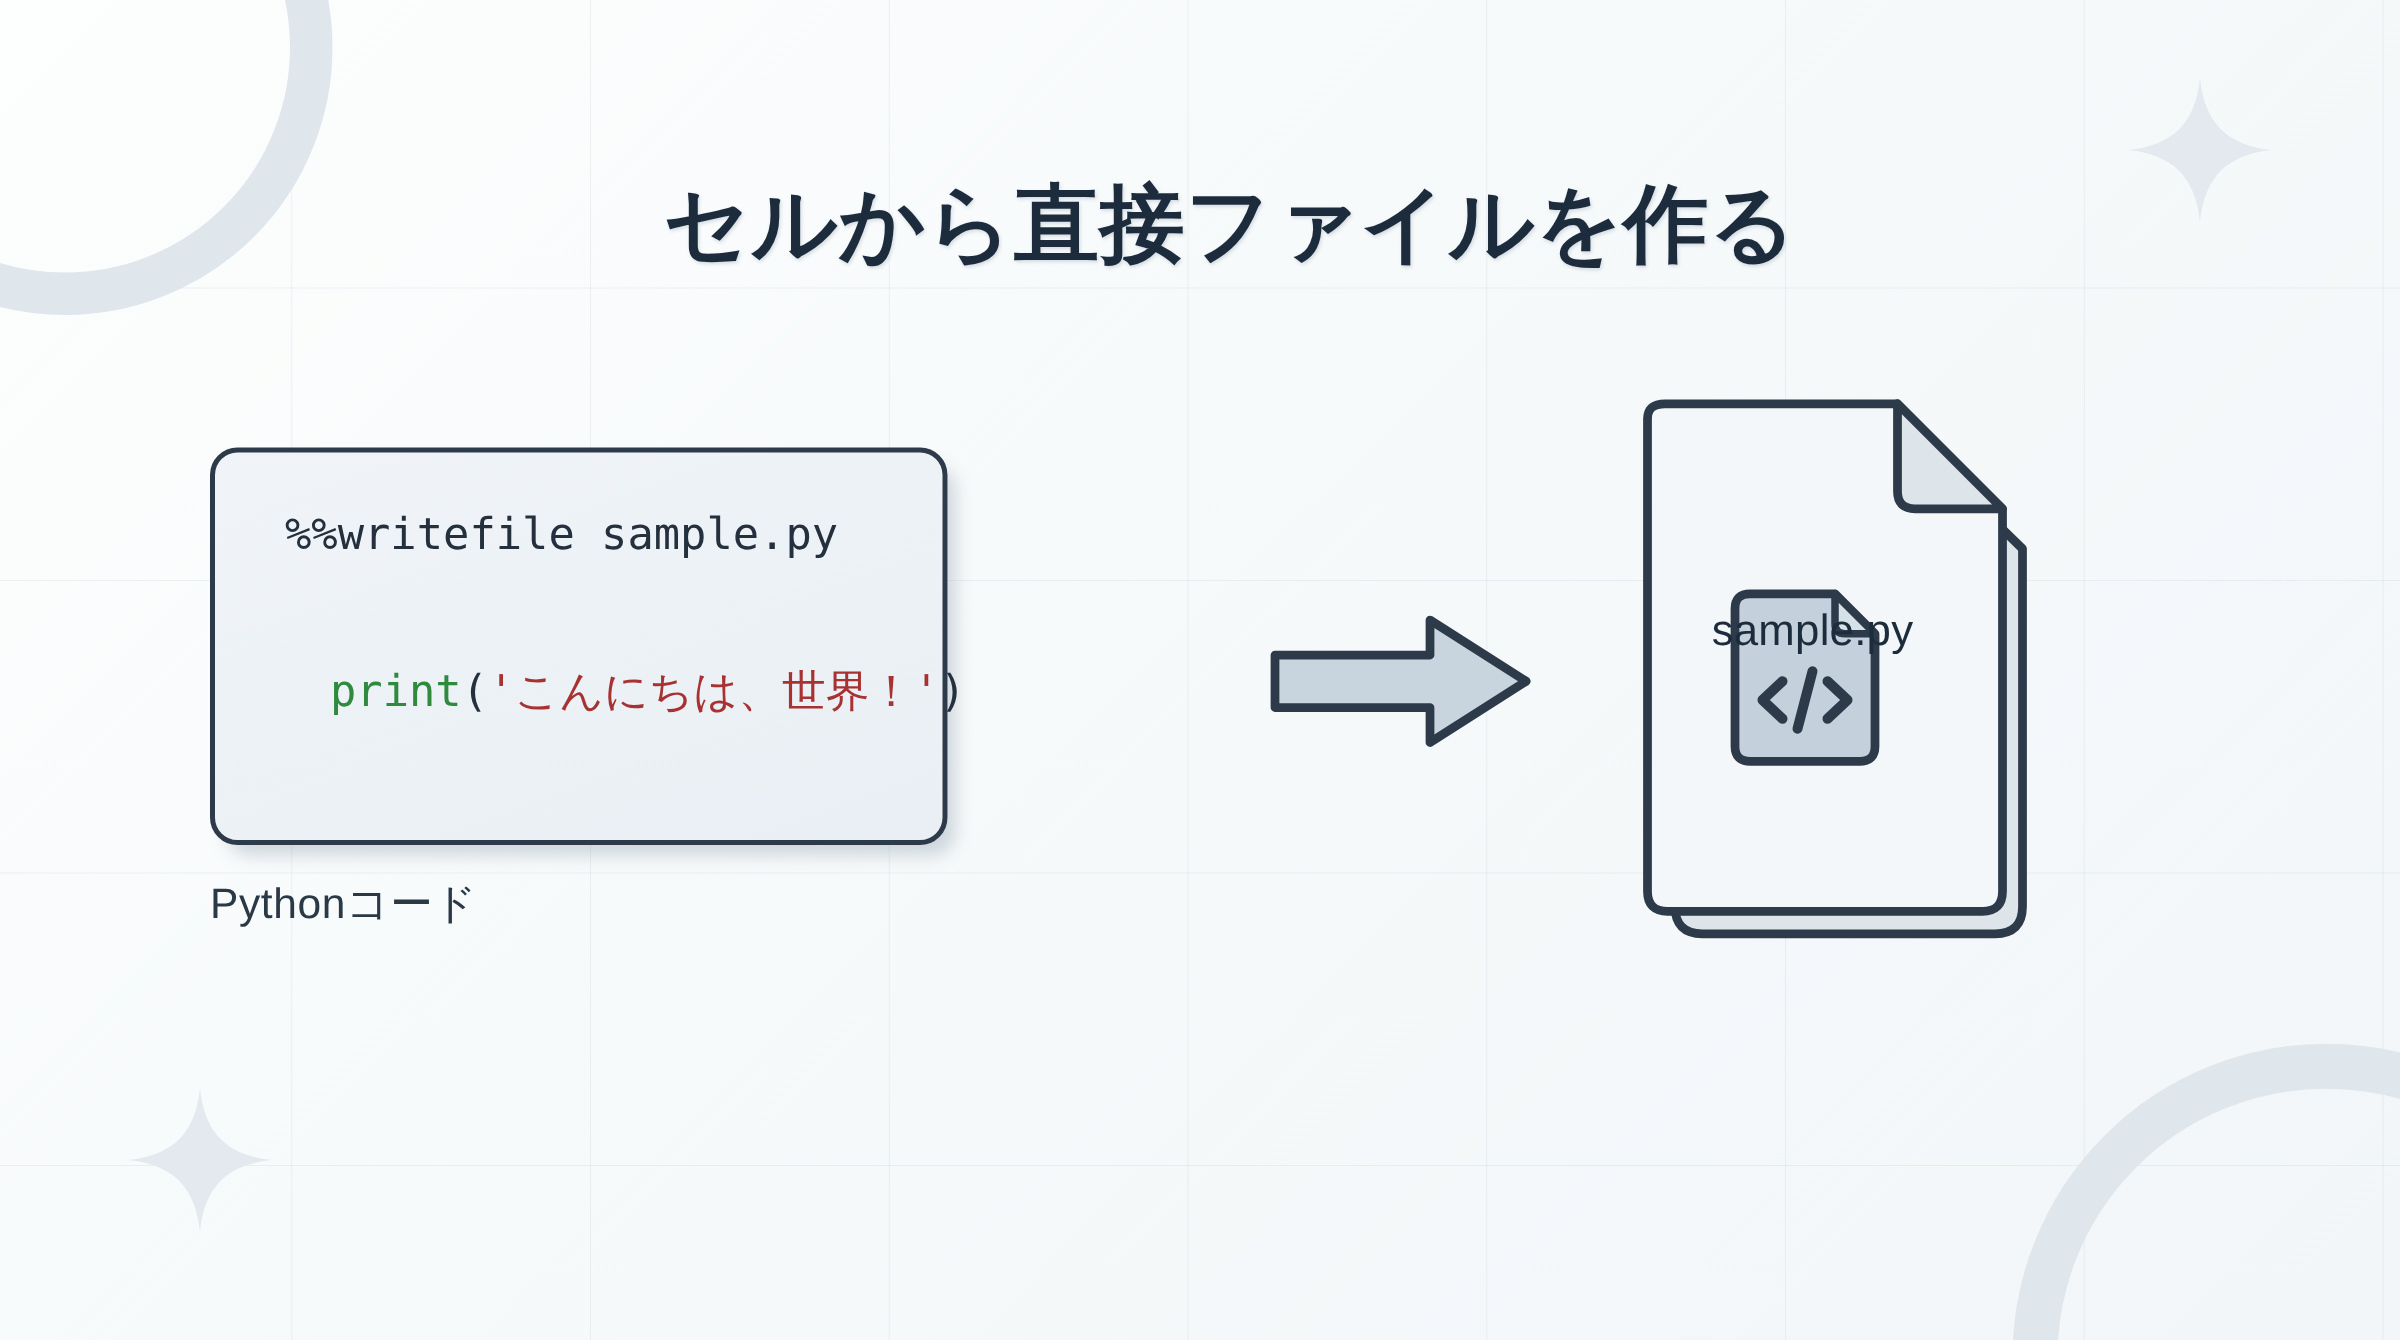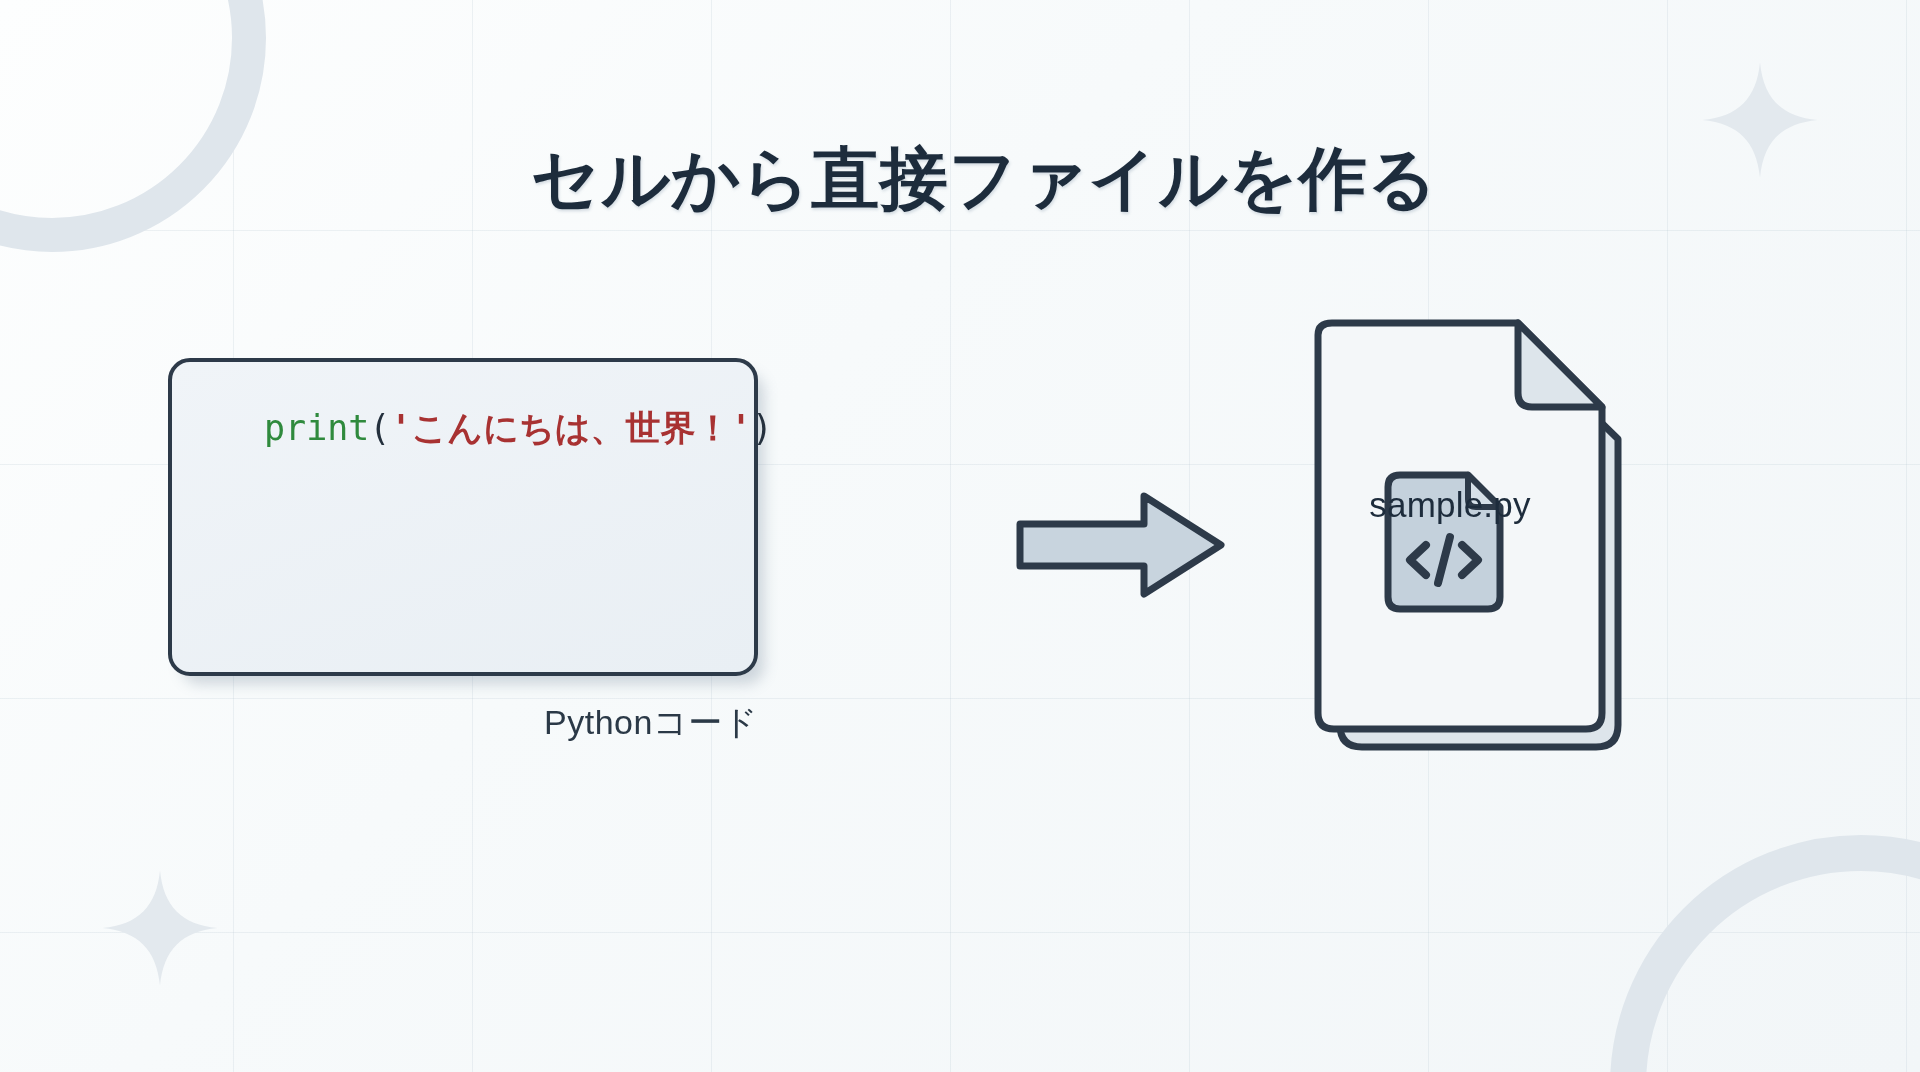--- a/index.html
+++ b/index.html
@@ -97,29 +97,29 @@
     right: 22px;
     font-family: "DejaVu Sans Mono", "Liberation Mono", monospace;
     font-size: 35px;
     line-height: 1.15;
     color: #24303d;
     white-space: nowrap;
   }
   #code-line-1 { margin-bottom: 86px; }
   .tok-fn { color: #2f8a3d; margin-left: 36px; }
   .tok-punct { color: #24303d; }
-  .tok-str { color: #a83232; font-weight: bold; }
+  .tok-str { color: #a83232; }
 
   
   #code-caption {
     position: absolute;
     left: 168px;
     top: 700px;
     width: 590px;
-    text-align: right;
+    text-align: left;
     font-size: 34px;
     color: #2b3947;
     letter-spacing: 0.5px;
   }
 
   
   #arrow {
     position: absolute;
     left: 1016px;
     top: 490px;
@@ -167,20 +167,21 @@
   <div class="sparkle" id="sparkle-bl">
     <svg width="120" height="120" viewBox="0 0 100 100">
       <path d="M50 2 C53 32 68 47 98 50 C68 53 53 68 50 98 C47 68 32 53 2 50 C32 47 47 32 50 2 Z" fill="#e3e9ee"></path>
     </svg>
   </div>
 
   <h1 id="title">セルから直接ファイルを作る</h1>
 
   <div id="code-card">
     <div id="code-lines">
+      <div id="code-line-1">%%writefile sample.py</div>
       <div id="code-line-2"><span class="tok-fn">print</span><span class="tok-punct">(</span><span class="tok-str">'こんにちは、世界！'</span><span class="tok-punct">)</span></div>
     </div>
   </div>
 
   <div id="code-caption">Pythonコード</div>
 
   <div id="arrow">
     <svg width="210" height="110" viewBox="0 0 210 110">
       <path d="M4 34 L128 34 L128 6 L205 55 L128 104 L128 76 L4 76 Z" fill="#c8d4de" stroke="#2d3a49" stroke-width="7" stroke-linejoin="round" stroke-linecap="round"></path>
     </svg>

